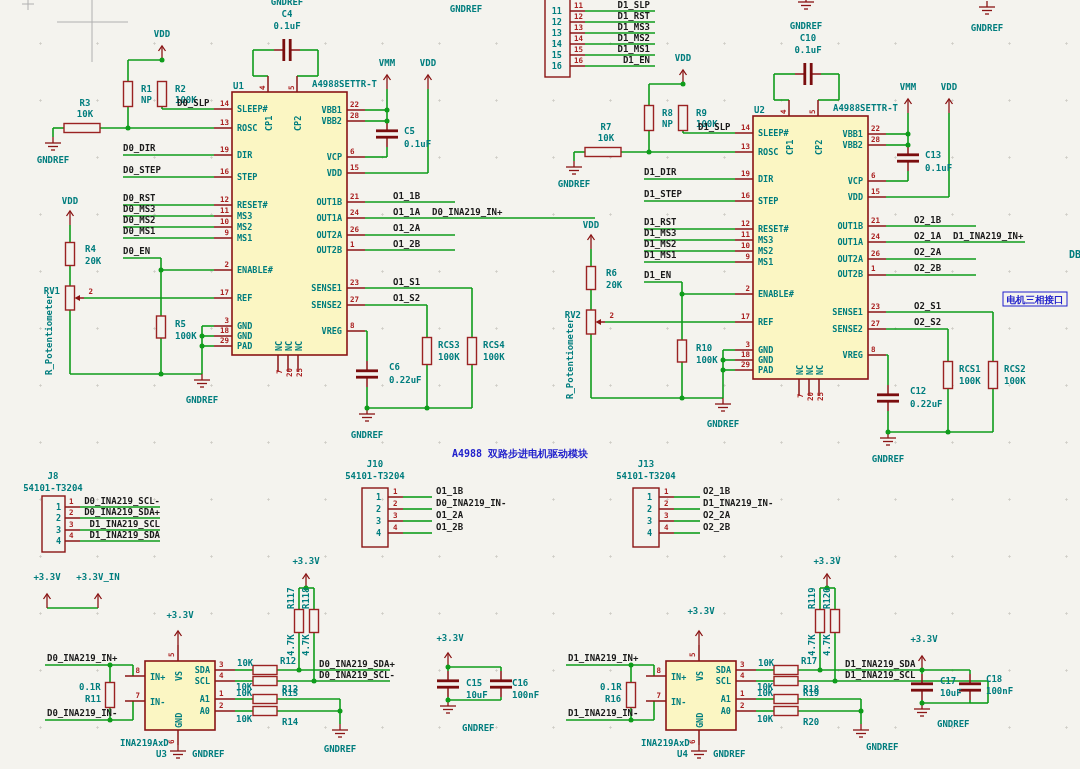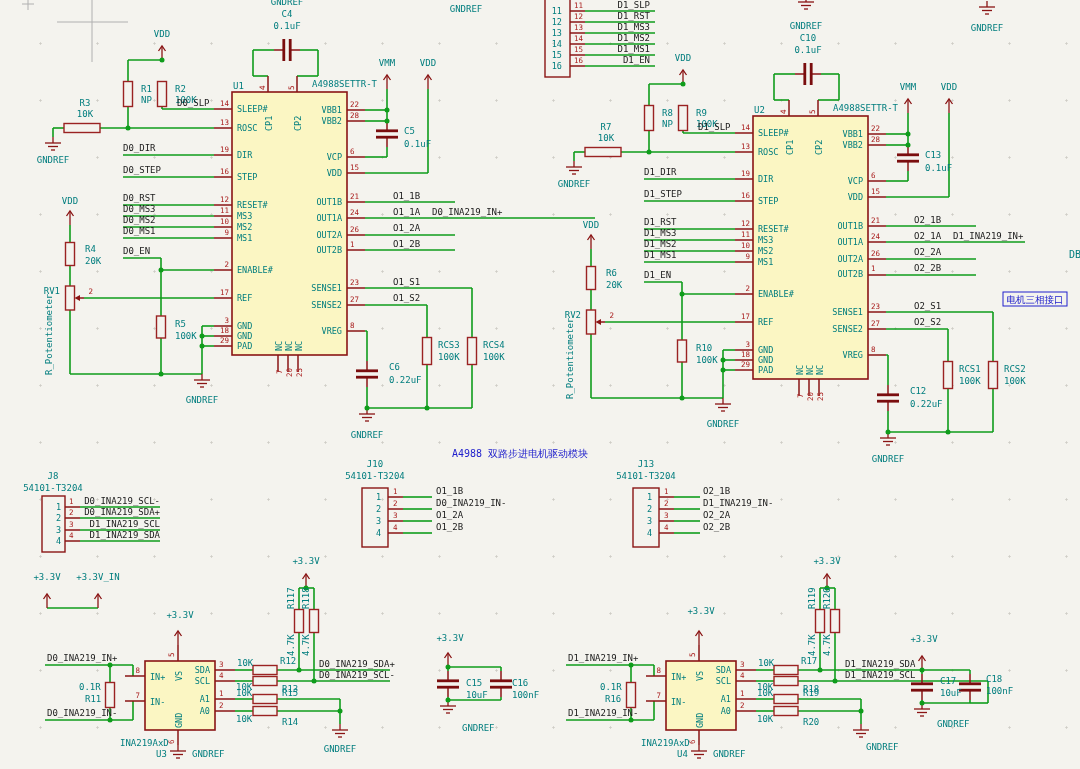--- a/index.html
+++ b/index.html
@@ -2,20 +2,21 @@
 <html><head>
 <meta charset="utf-8">
 <style>
   html,body{margin:0;padding:0;background:#e8e7e2;}
   .canvas{
     position:relative;width:1080px;height:769px;overflow:hidden;
     background-color:#f4f3ee;
     background-image:radial-gradient(circle,#cfcdc6 0.9px,transparent 1.3px);
     background-size:57px 57px;background-position:12px 15px;
     font-family:"DejaVu Sans Mono","Liberation Mono",monospace;
+    font-weight:bold;
   }
   svg{position:absolute;left:0;top:0;}
   .wire{stroke:#0f9c1b;stroke-width:1.6;fill:none;}
   .stub{stroke:#8a1414;stroke-width:1.5;fill:none;}
   .sym{stroke:#9a2222;stroke-width:1.4;fill:#f4f3ee;}
   .icbody{fill:#fbf6c3;stroke:#8a1414;stroke-width:1.6;}
   .connbody{fill:none;stroke:#8a1414;stroke-width:1.4;}
   .plate{stroke:#7a0d0e;stroke-width:2.8;fill:none;}
   .gnd,.arrow{stroke:#8a1414;stroke-width:1.3;fill:none;}
   .dot{fill:#0f9c1b;}

